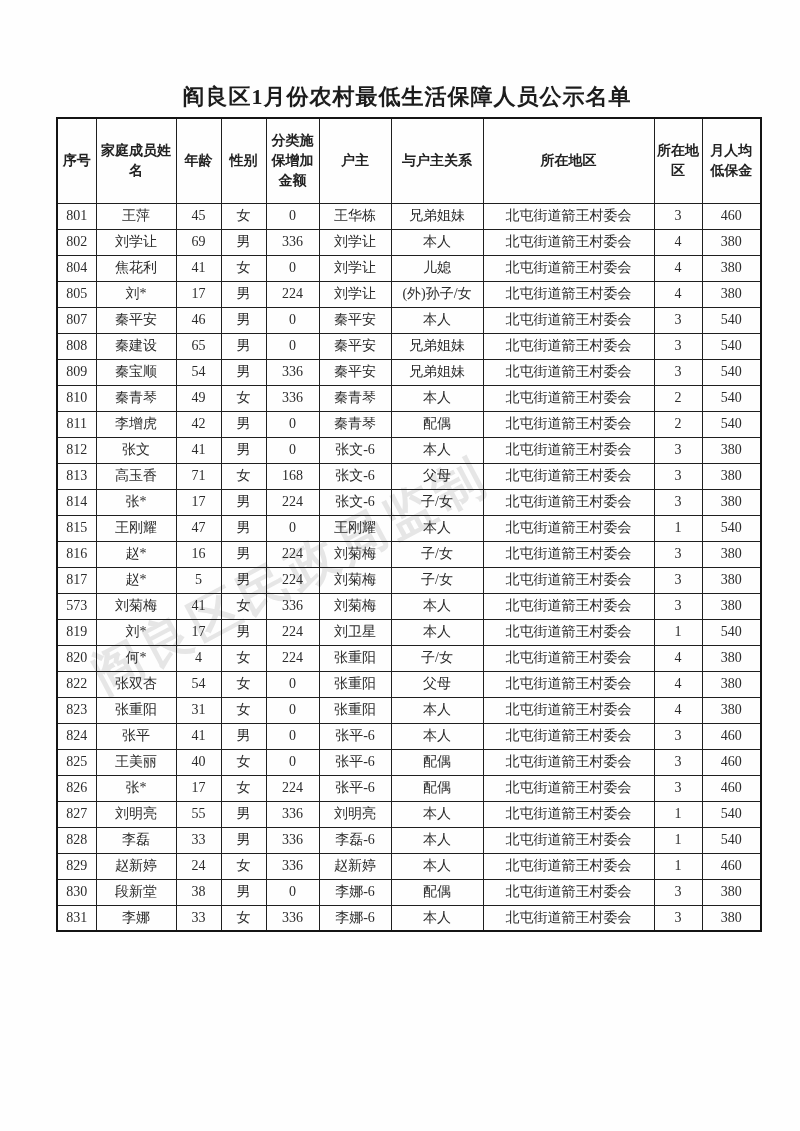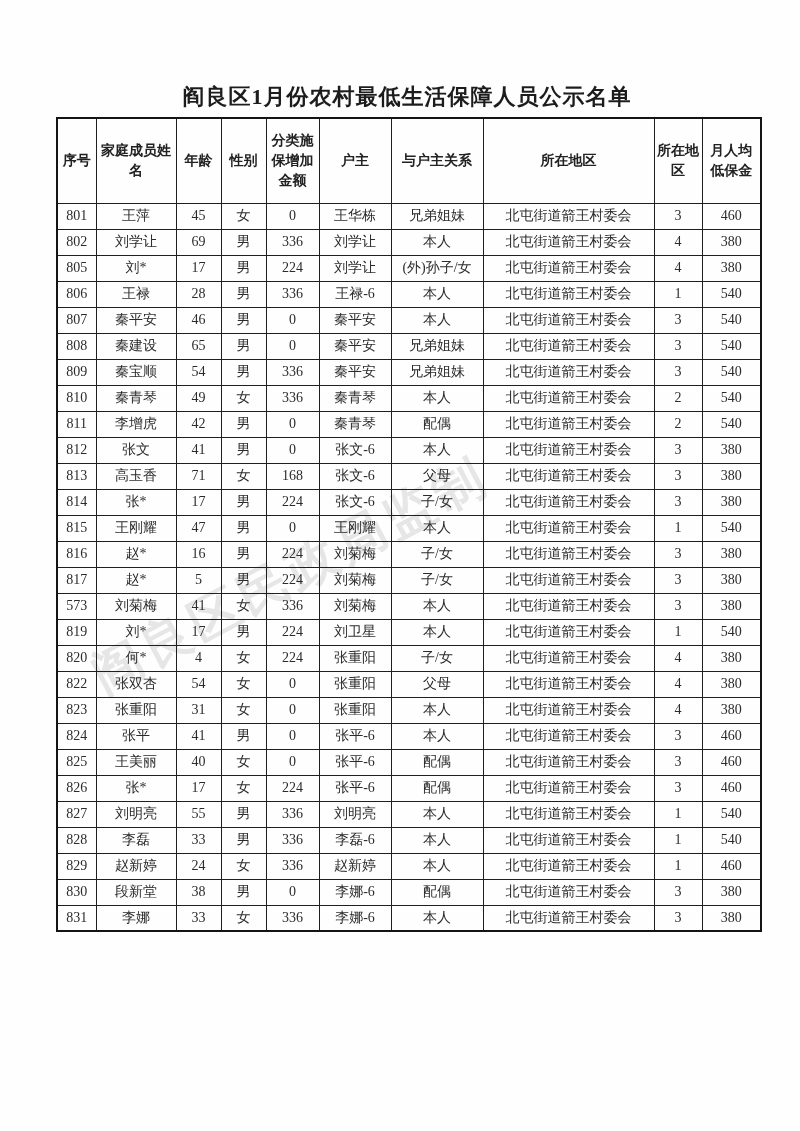--- a/index.html
+++ b/index.html
@@ -136,44 +136,44 @@
           <td>69</td>
           <td>男</td>
           <td>336</td>
           <td>刘学让</td>
           <td>本人</td>
           <td>北屯街道箭王村委会</td>
           <td>4</td>
           <td>380</td>
         </tr>
         <tr>
+          <td>804</td>
+          <td>焦花利</td>
+          <td>41</td>
+          <td>女</td>
+          <td>0</td>
+          <td>刘学让</td>
+          <td>儿媳</td>
+          <td>北屯街道箭王村委会</td>
+          <td>4</td>
+          <td>380</td>
+        </tr>
+        <tr>
           <td>805</td>
           <td>刘*</td>
           <td>17</td>
           <td>男</td>
           <td>224</td>
           <td>刘学让</td>
           <td>(外)孙子/女</td>
           <td>北屯街道箭王村委会</td>
           <td>4</td>
           <td>380</td>
         </tr>
         <tr>
-          <td>806</td>
-          <td>王禄</td>
-          <td>28</td>
-          <td>男</td>
-          <td>336</td>
-          <td>王禄-6</td>
-          <td>本人</td>
-          <td>北屯街道箭王村委会</td>
-          <td>1</td>
-          <td>540</td>
-        </tr>
-        <tr>
           <td>807</td>
           <td>秦平安</td>
           <td>46</td>
           <td>男</td>
           <td>0</td>
           <td>秦平安</td>
           <td>本人</td>
           <td>北屯街道箭王村委会</td>
           <td>3</td>
           <td>540</td>

